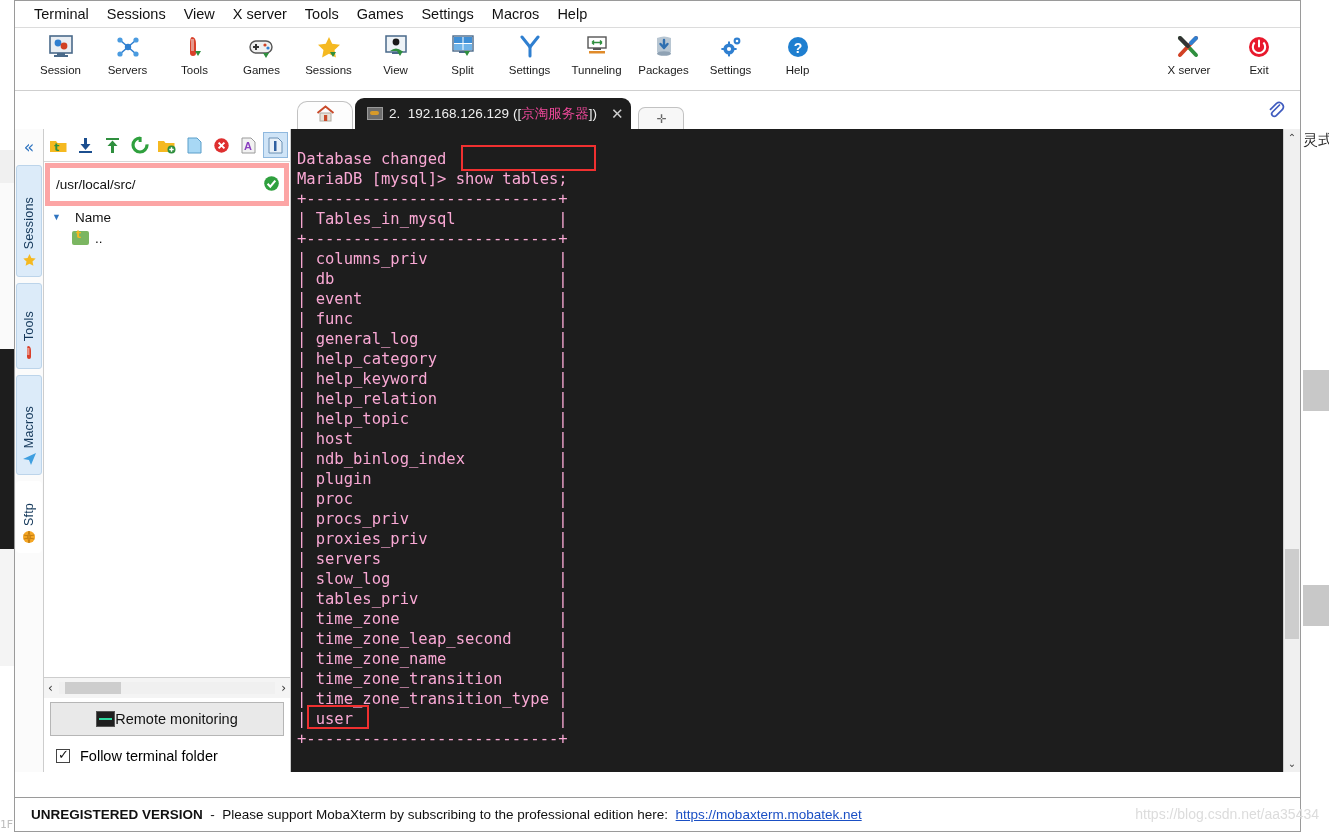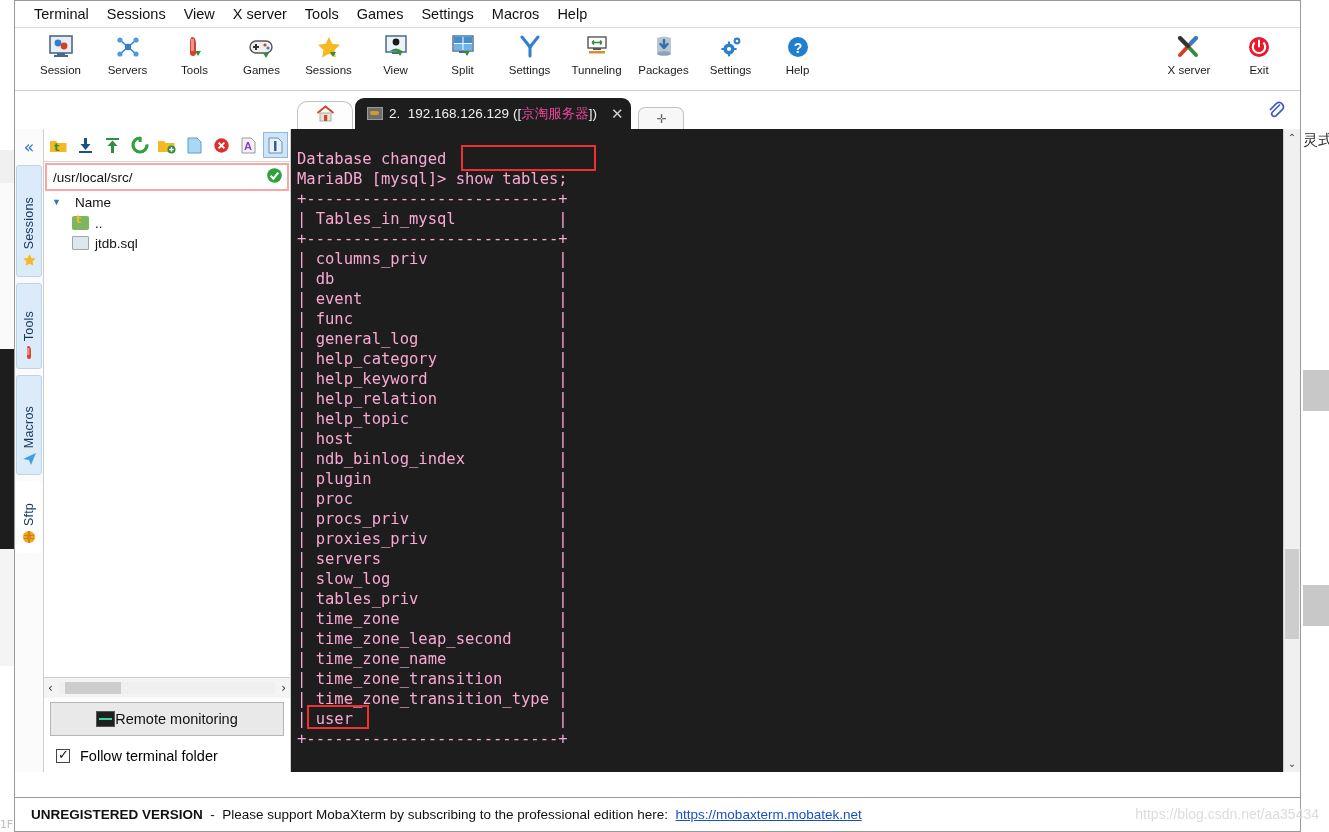--- a/index.html
+++ b/index.html
@@ -159,22 +159,22 @@
   
   .sftp { width: 246px; background: #ffffff; display:flex; flex-direction:column;
           border-right:1px solid #cdcdcd; flex:none; }
   .sftp-toolbar {
     height: 32px; display: flex; align-items: center; gap: 2px; padding: 0 2px;
     border-bottom: 1px solid #d7d7d7; background:#fff; overflow:hidden;
   }
   .sftp-btn { width: 26px; height: 26px; display:flex; align-items:center; justify-content:center; }
   .sftp-btn.sel { background:#cfe4f7; border:1px solid #8fb8de; box-sizing:border-box; }
   .sftp-path {
-    height: 28px; display: flex; align-items: center; justify-content: space-between;
-    border: 2px solid #fca5a5; margin: 1px 1px 0 1px; padding: 0 4px 0 6px;
+    height: 43px; display: flex; align-items: center; justify-content: space-between;
+    border: 5px solid #fca5a5; margin: 1px 1px 0 1px; padding: 0 4px 0 6px;
     font-size: 13.5px; color: #111; box-sizing: border-box;
   }
   .sftp-list { flex: 1; overflow: hidden; font-size: 13.5px; color: #111; }
   .sftp-hdr { display: flex; align-items: center; height: 22px; padding-left: 8px; }
   .sftp-hdr .caret { color: #2f74c0; font-size: 9px; margin-right: 14px; }
   .row { display: flex; align-items: center; height: 20px; padding-left: 28px; }
   .row.sel { background: #d8d8d8; }
   .row .ic { width: 17px; height: 14px; margin-right: 6px; flex: none; position: relative; }
   .folder { background:#f5b921; border-radius:2px 3px 2px 2px; }
   .folder:before { content:""; position:absolute; left:0; top:-3px; width:8px; height:4px;
@@ -608,24 +608,20 @@
 
         <div class="sftp-list">
           <div class="sftp-hdr">
             <span class="caret">▼</span>
             <span>Name</span>
           </div>
 
           <div class="row">
             <span class="ic upico"></span>
             <span>..</span>
-          </div>
-          <div class="row">
-            <span class="ic fileico"></span>
-            <span>jtdb.sql</span>
           </div>
         </div>
 
         <div class="sftp-hscroll">
           <span class="hs-arrow">‹</span>
           <span class="hs-track">
               <span class="hs-thumb"></span>
             </span>
           <span class="hs-arrow">›</span>
         </div>

